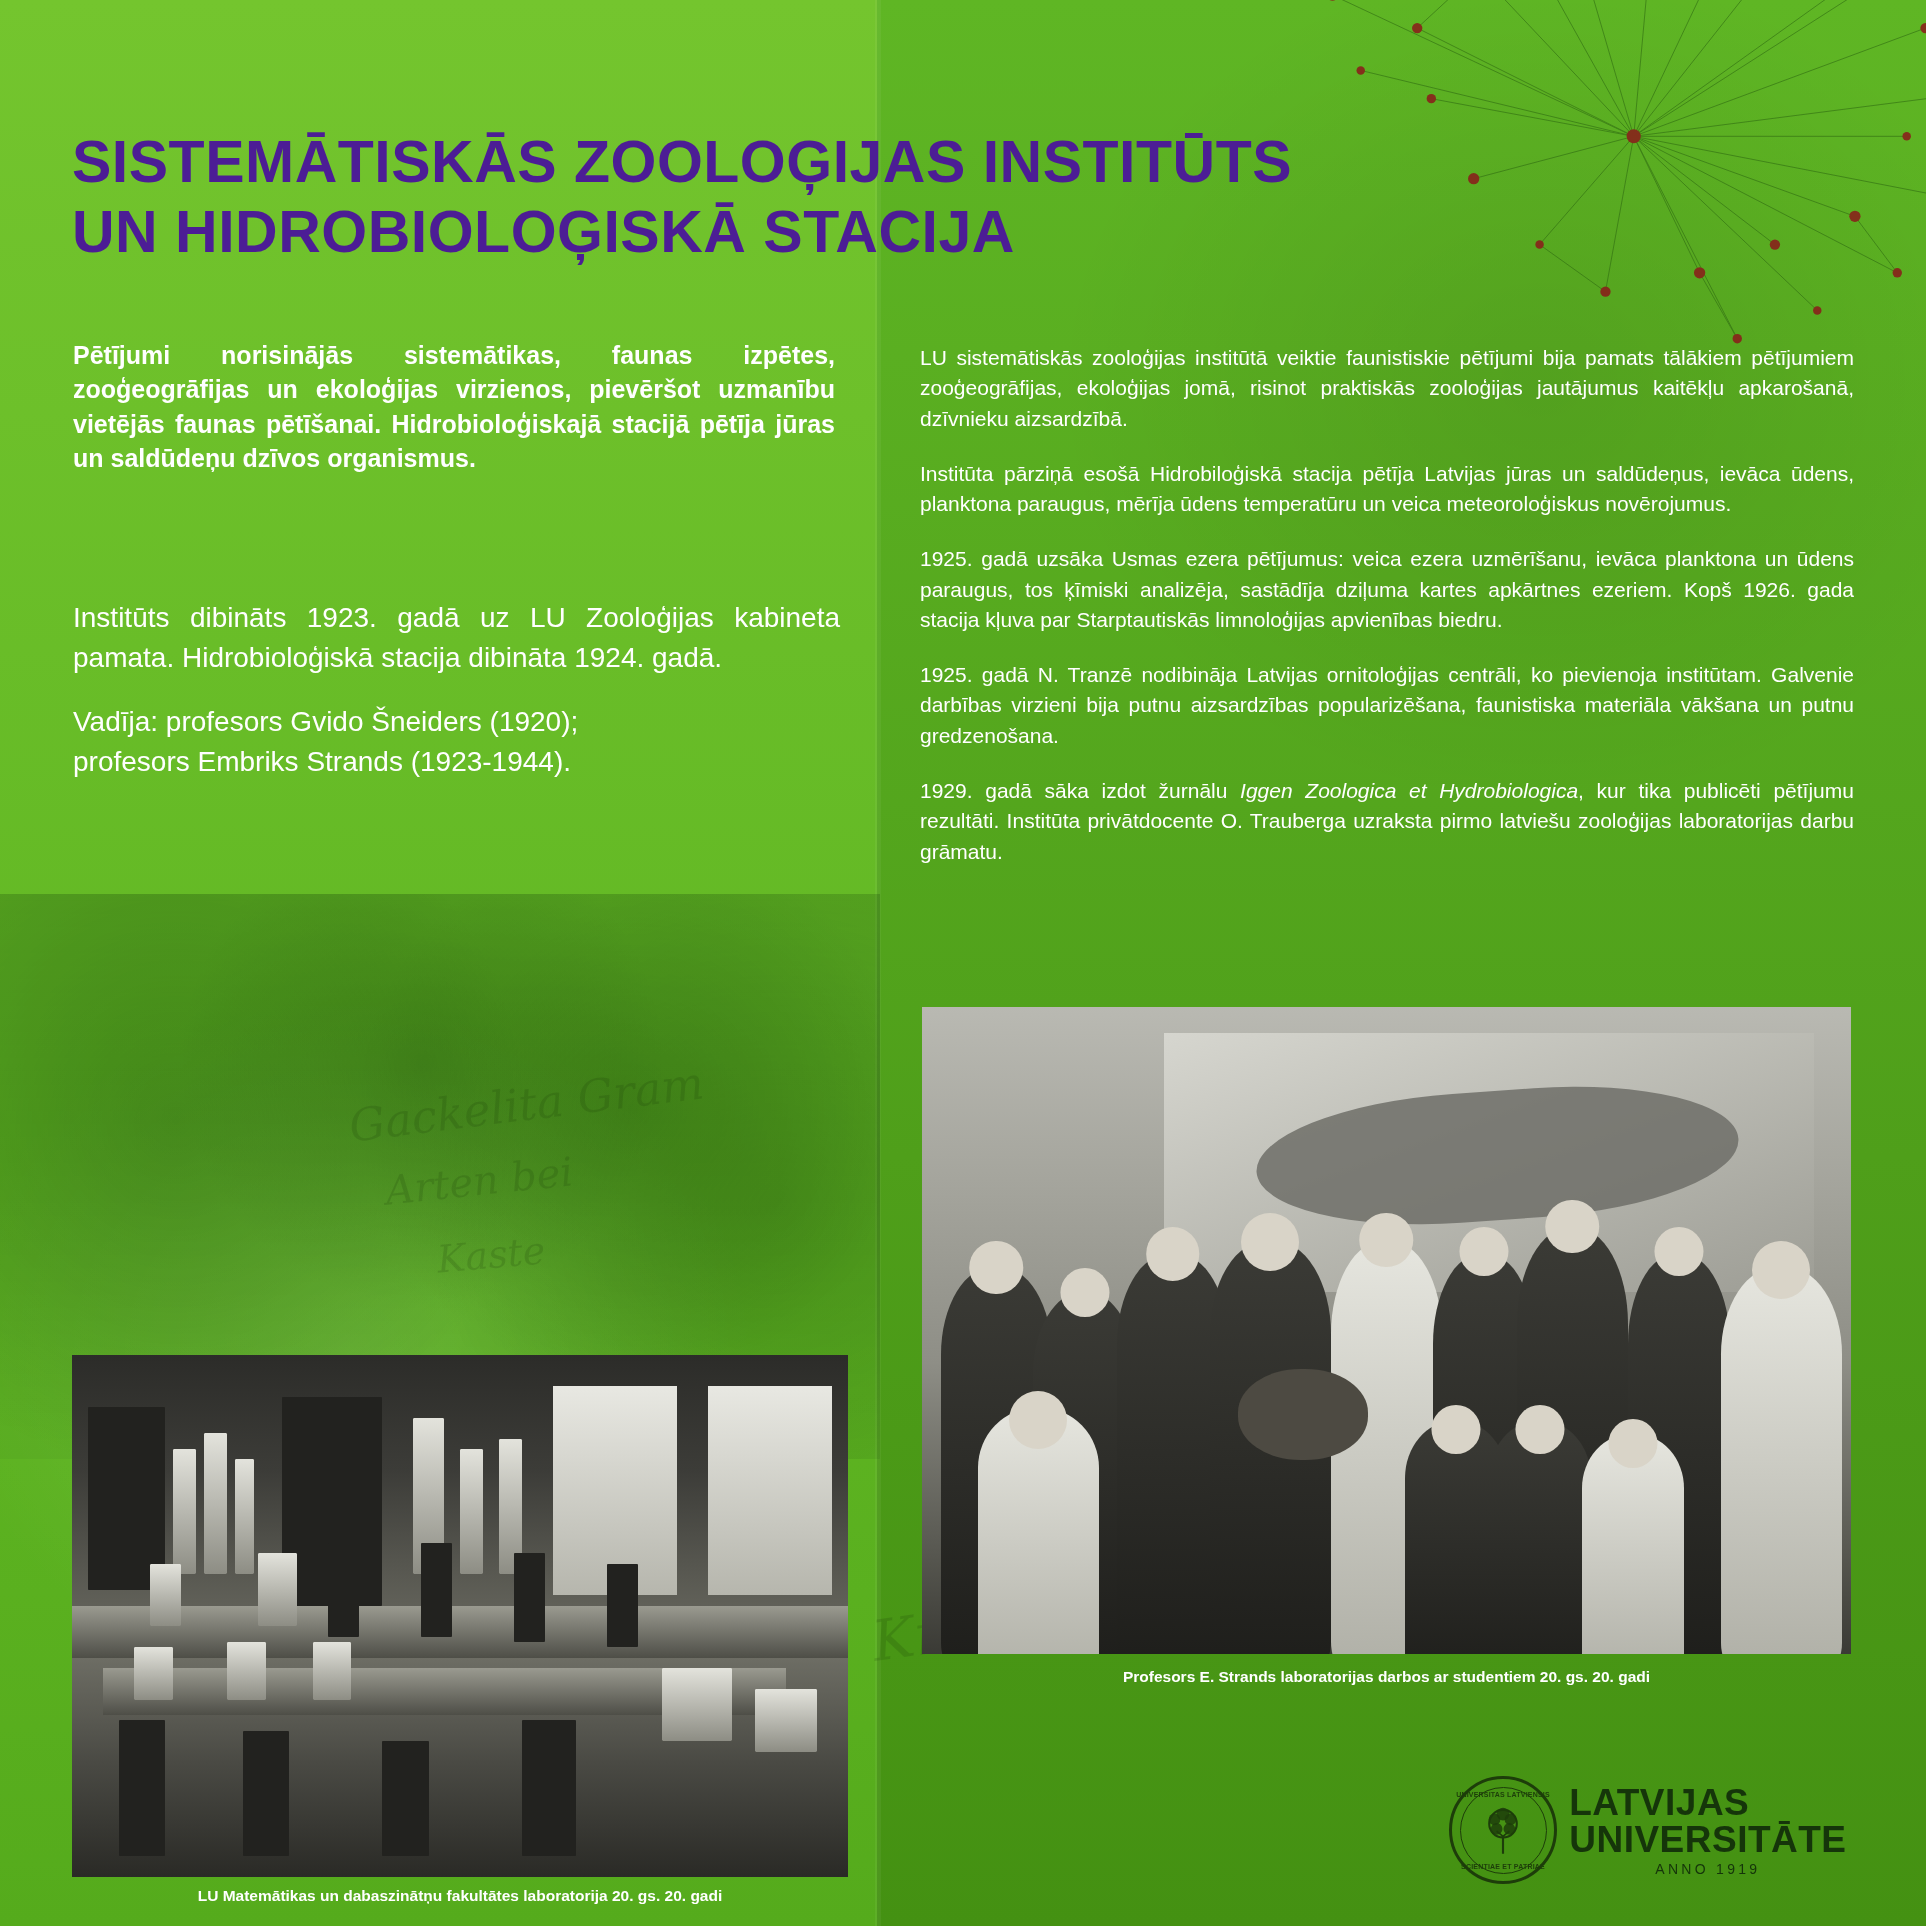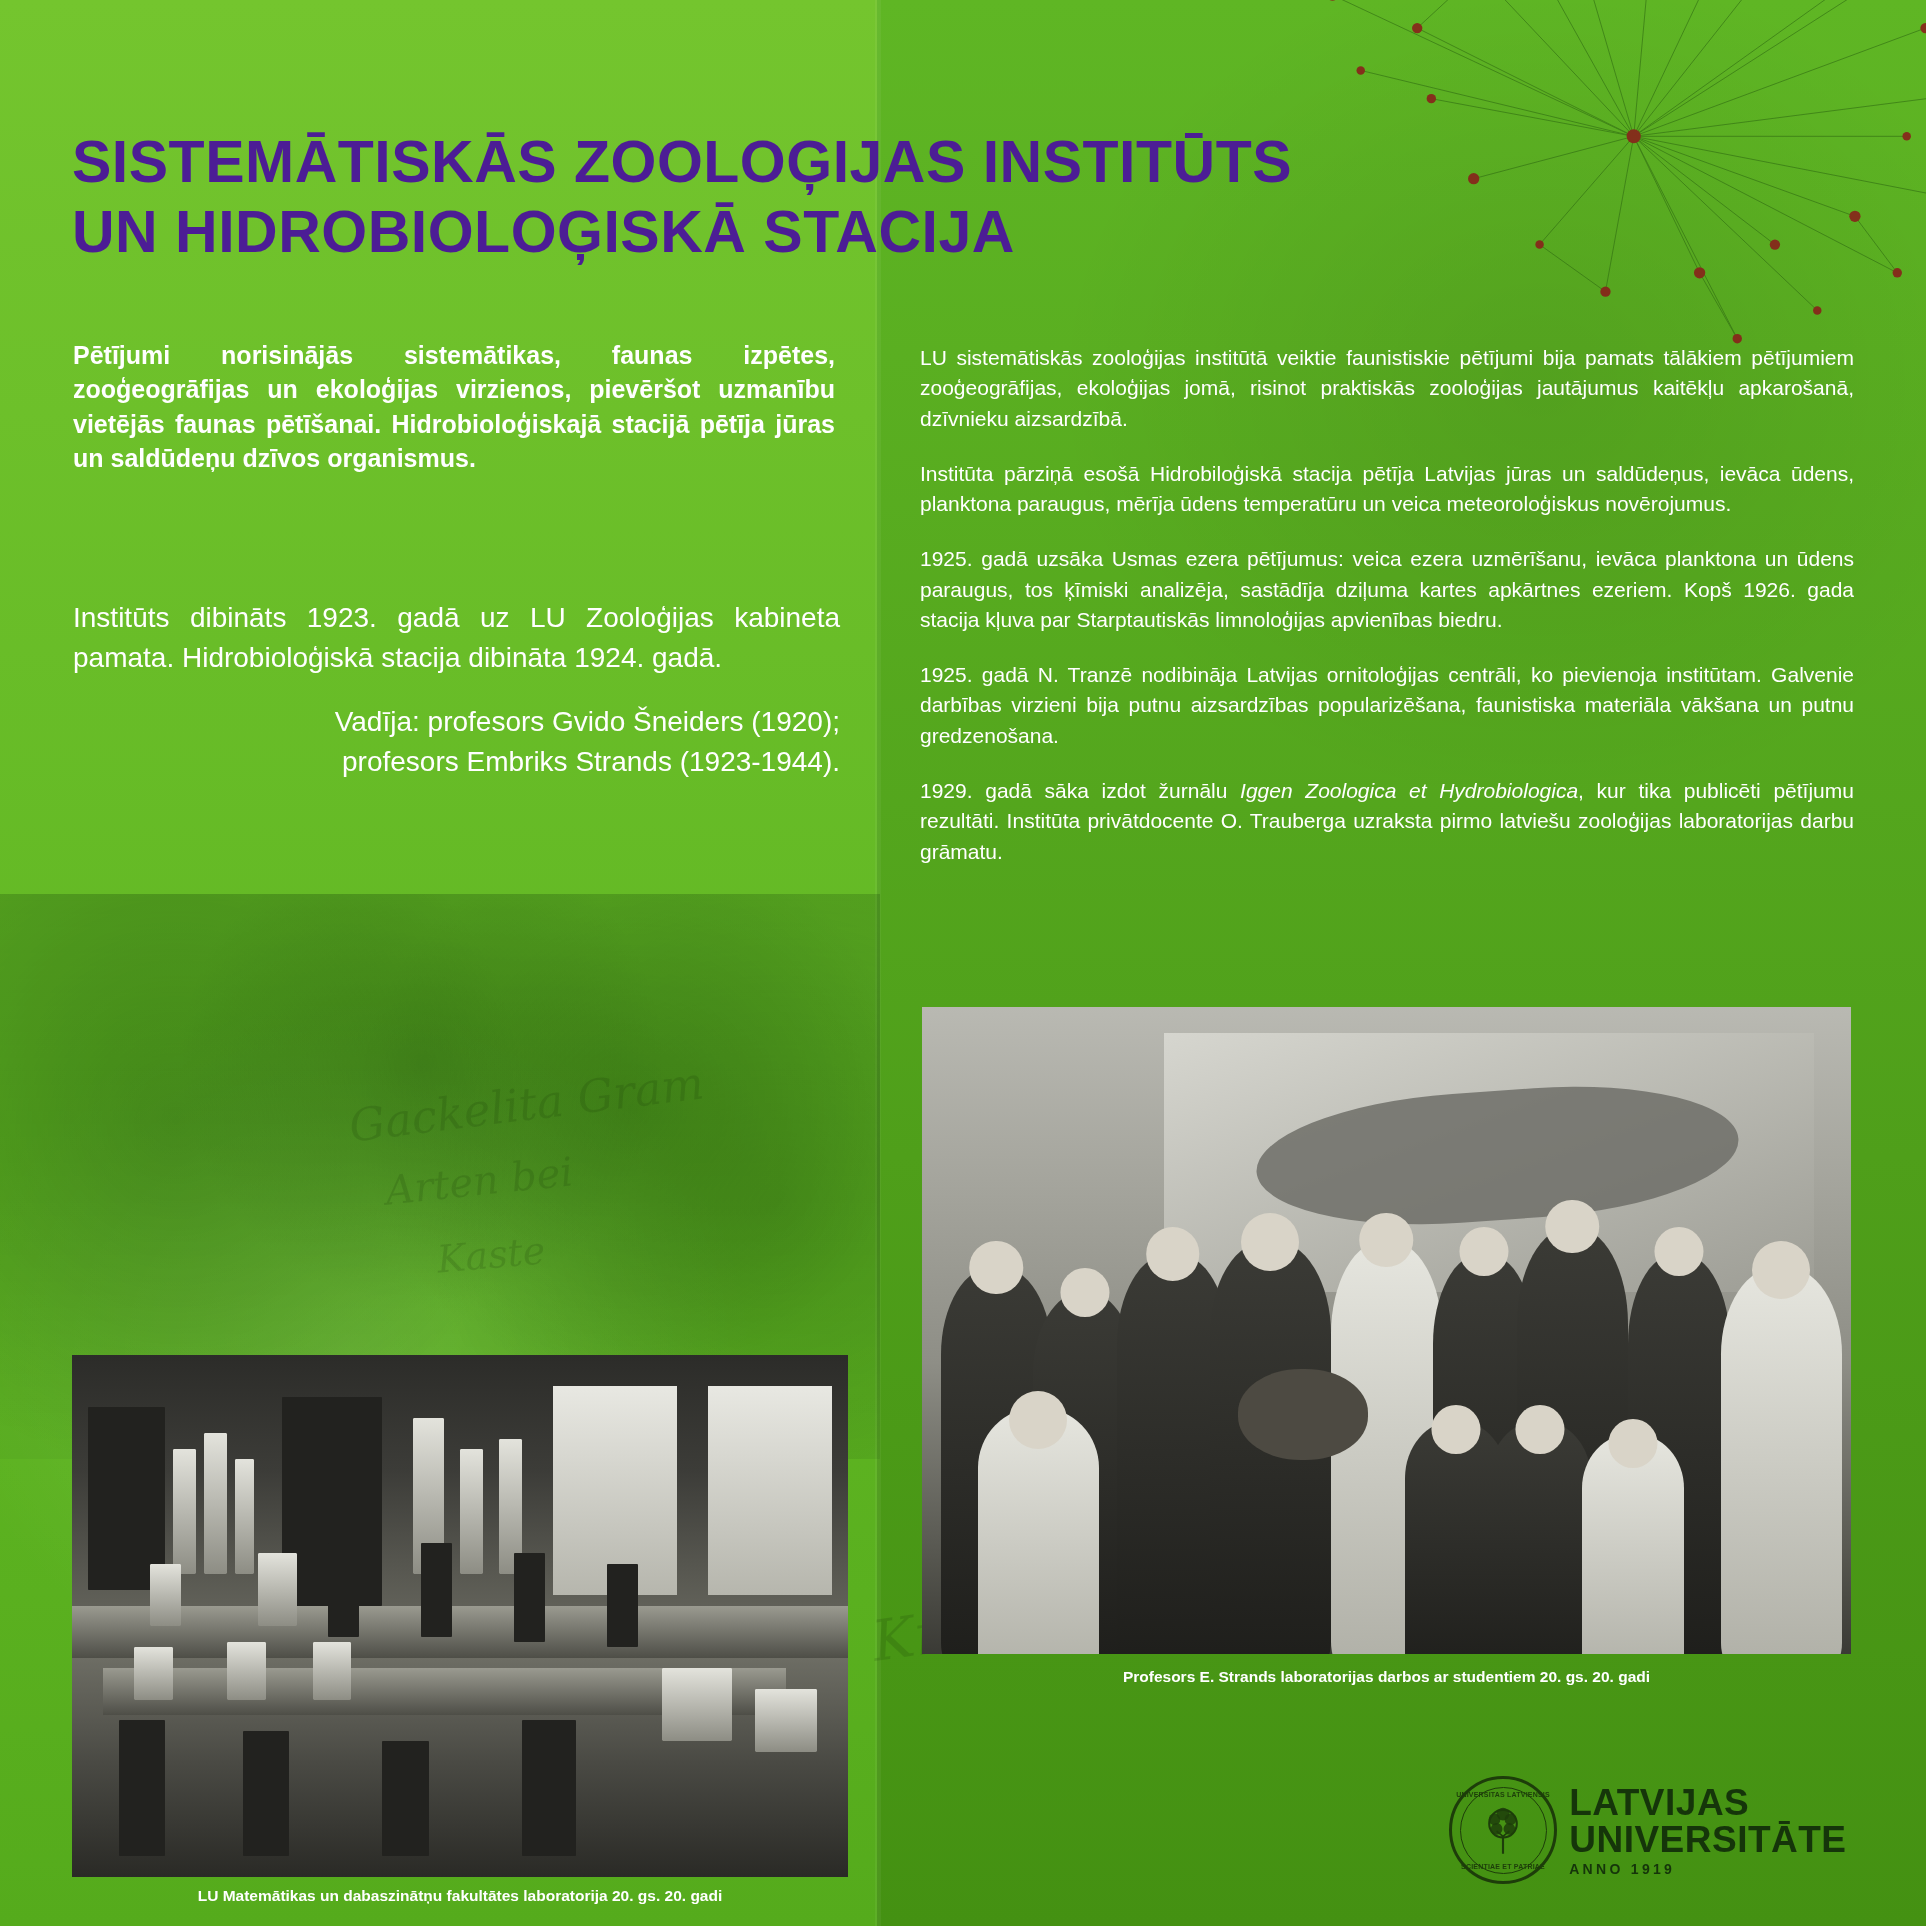--- a/index.html
+++ b/index.html
@@ -120,21 +120,21 @@
     width: 767px;
     color: #ffffff;
     font-size: 28px;
     line-height: 1.44;
     text-align: justify;
     text-justify: inter-word;
   }
   .left-body p { margin-bottom: 23.5px; }
   .left-body p:last-child { margin-bottom: 0; }
   .left-body .nolines { text-align: left; }
-  .left-body .nolines span { display: block; text-align: right; }
+  .left-body .nolines span { display: block; }
 
   .right-body {
     position: absolute;
     left: 920px; top: 343px;
     width: 934px;
     color: #ffffff;
     font-size: 21px;
     line-height: 1.45;
     text-align: justify;
     text-justify: inter-word;
@@ -268,21 +268,21 @@
     font-size: 7px;
     color: #1d3d0a;
     font-weight: bold;
     letter-spacing: 0.2px;
   }
   .seal-text-top { top: 12.2px; }
   .seal-text-bottom { bottom: 11.3px; }
   .logo-words { color: #15350a; line-height: 1; }
   .logo-l1 { font-size: 37px; font-weight: bold; letter-spacing: 0.5px; }
   .logo-l2 { font-size: 37px; font-weight: bold; letter-spacing: 0.5px; }
-  .logo-l3 { font-size: 14px; font-weight: bold; letter-spacing: 3.3px; text-align: left; margin-top: 4.7px; }
+  .logo-l3 { font-size: 14px; font-weight: normal; letter-spacing: 3.3px; text-align: center; margin-top: 4.7px; }
 </style>
 </head>
 <body>
 
 <div class="poster">
 
   <div class="band-left"></div>
   <div class="band-right"></div>
   <div class="band-split"></div>
   <div class="wash"></div>

